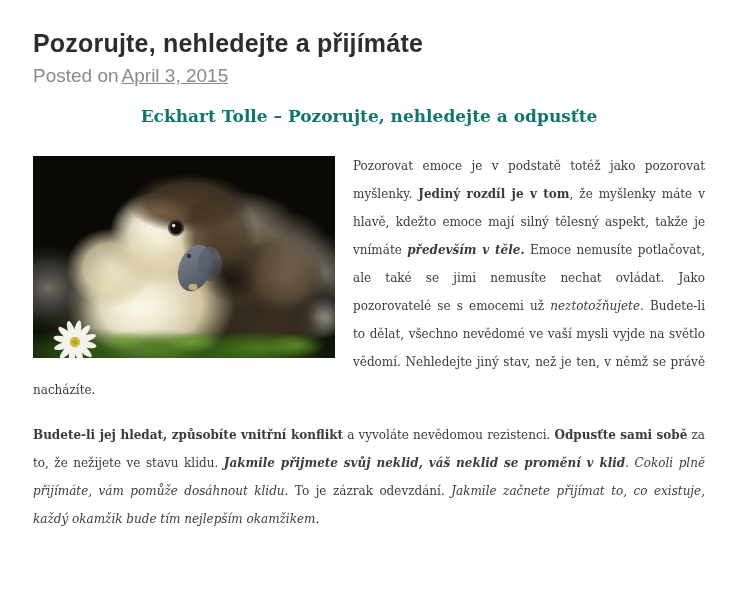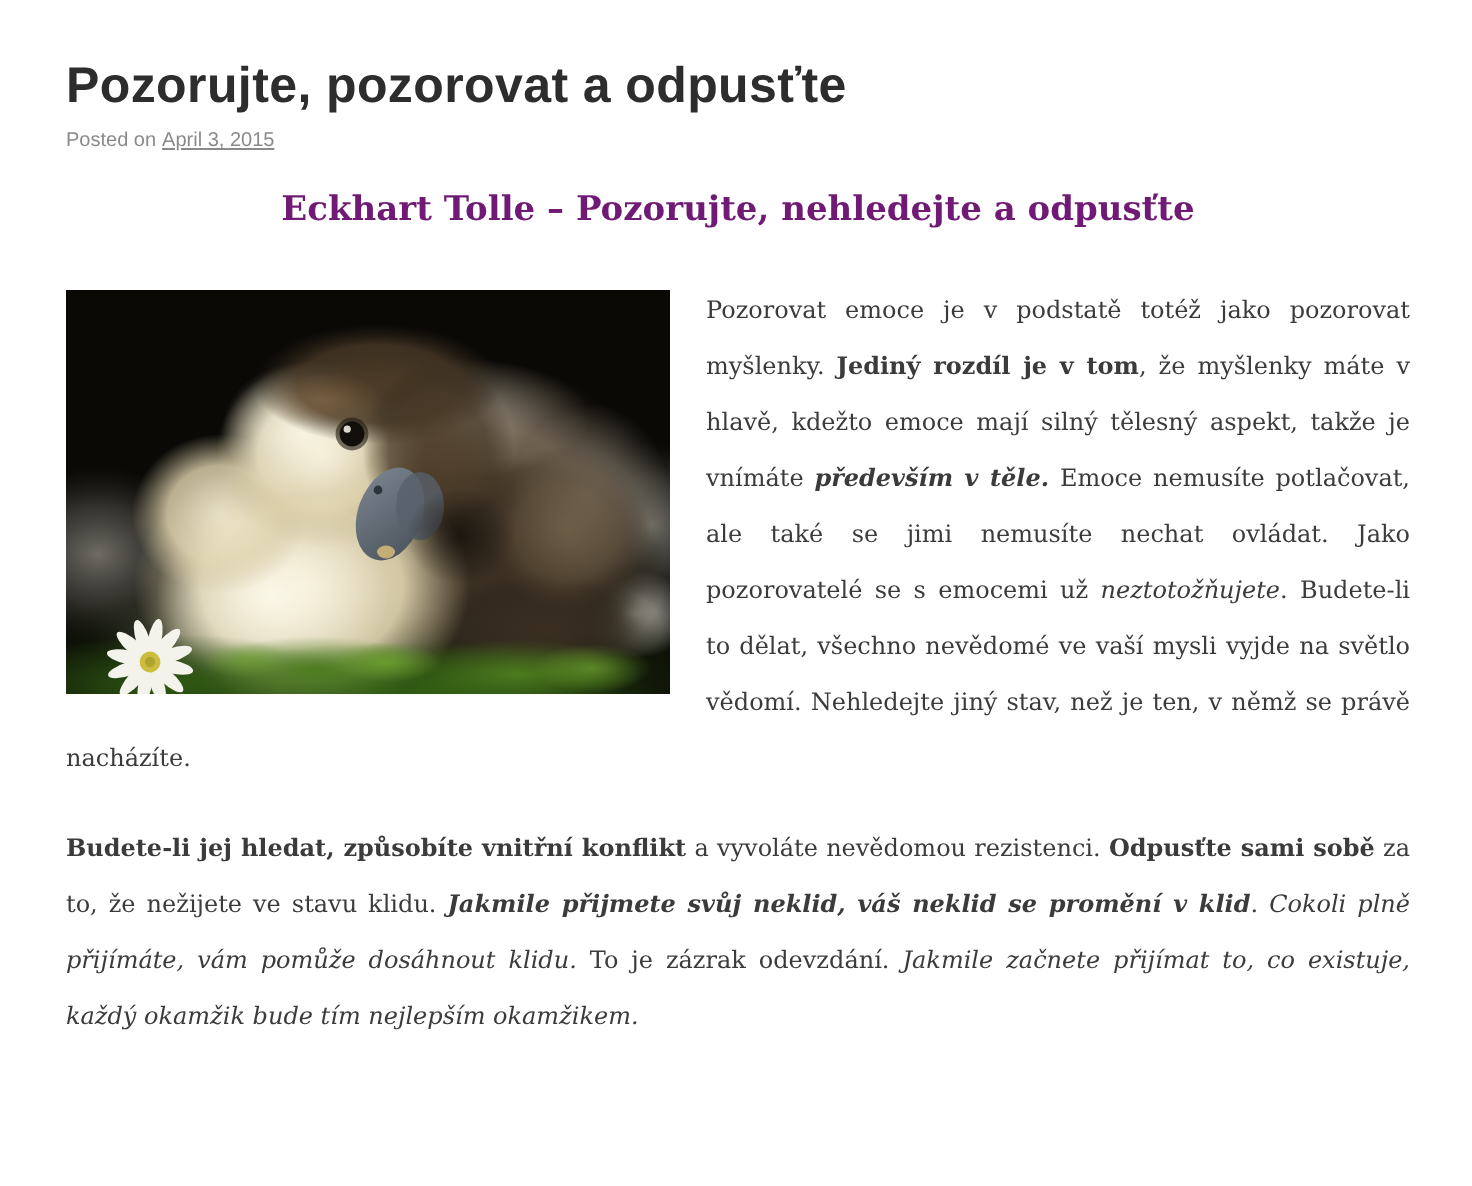--- a/index.html
+++ b/index.html
@@ -14,33 +14,33 @@
 
   .post-title {
     font-family: "Liberation Sans", "DejaVu Sans", sans-serif;
     font-size: 25px; font-weight: bold;
     color: #2d2d2d;
     margin: 0 0 7px 0;
     letter-spacing: 0.2px;
   }
   .post-meta {
     font-family: "Liberation Sans", "DejaVu Sans", sans-serif;
-    font-size: 10px; color: #8a8a8a;
+    font-size: 19px; color: #8a8a8a;
     margin: 0;
   }
   .date-link {
     color: #8a8a8a;
     text-decoration: underline;
     cursor: pointer;
     margin-left: 3px;
   }
   .subheading {
     font-family: "DejaVu Serif", serif;
     font-size: 17px; font-weight: bold;
-    color: #701a75;
+    color: #0f766e;
     text-align: center;
     margin: 19px 0 26px 0;
   }
   .para {
     font-size: 12px;
     line-height: 28px;
     color: #3b3b3b;
     text-align: justify;
     margin: 0 0 17px 0;
   }
@@ -54,21 +54,21 @@
   .seg-b { font-weight: bold; }
   .seg-i { font-style: italic; }
   .seg-bi { font-weight: bold; font-style: italic; }
   .clearfix::after { content: ""; display: block; clear: both; }
 </style>
 </head>
 <body>
 
 <div class="page">
 
-  <h1 class="post-title">Pozorujte, pozorovat a odpusťte</h1>
+  <h1 class="post-title">Pozorujte, nehledejte a přijímáte</h1>
 
   <div class="post-meta">
     <span>Posted on</span><a class="date-link">April 3, 2015</a>
   </div>
 
   <h2 class="subheading">Eckhart Tolle – Pozorujte, nehledejte a odpusťte</h2>
 
   <div class="content clearfix">
 
     <div class="photo">

